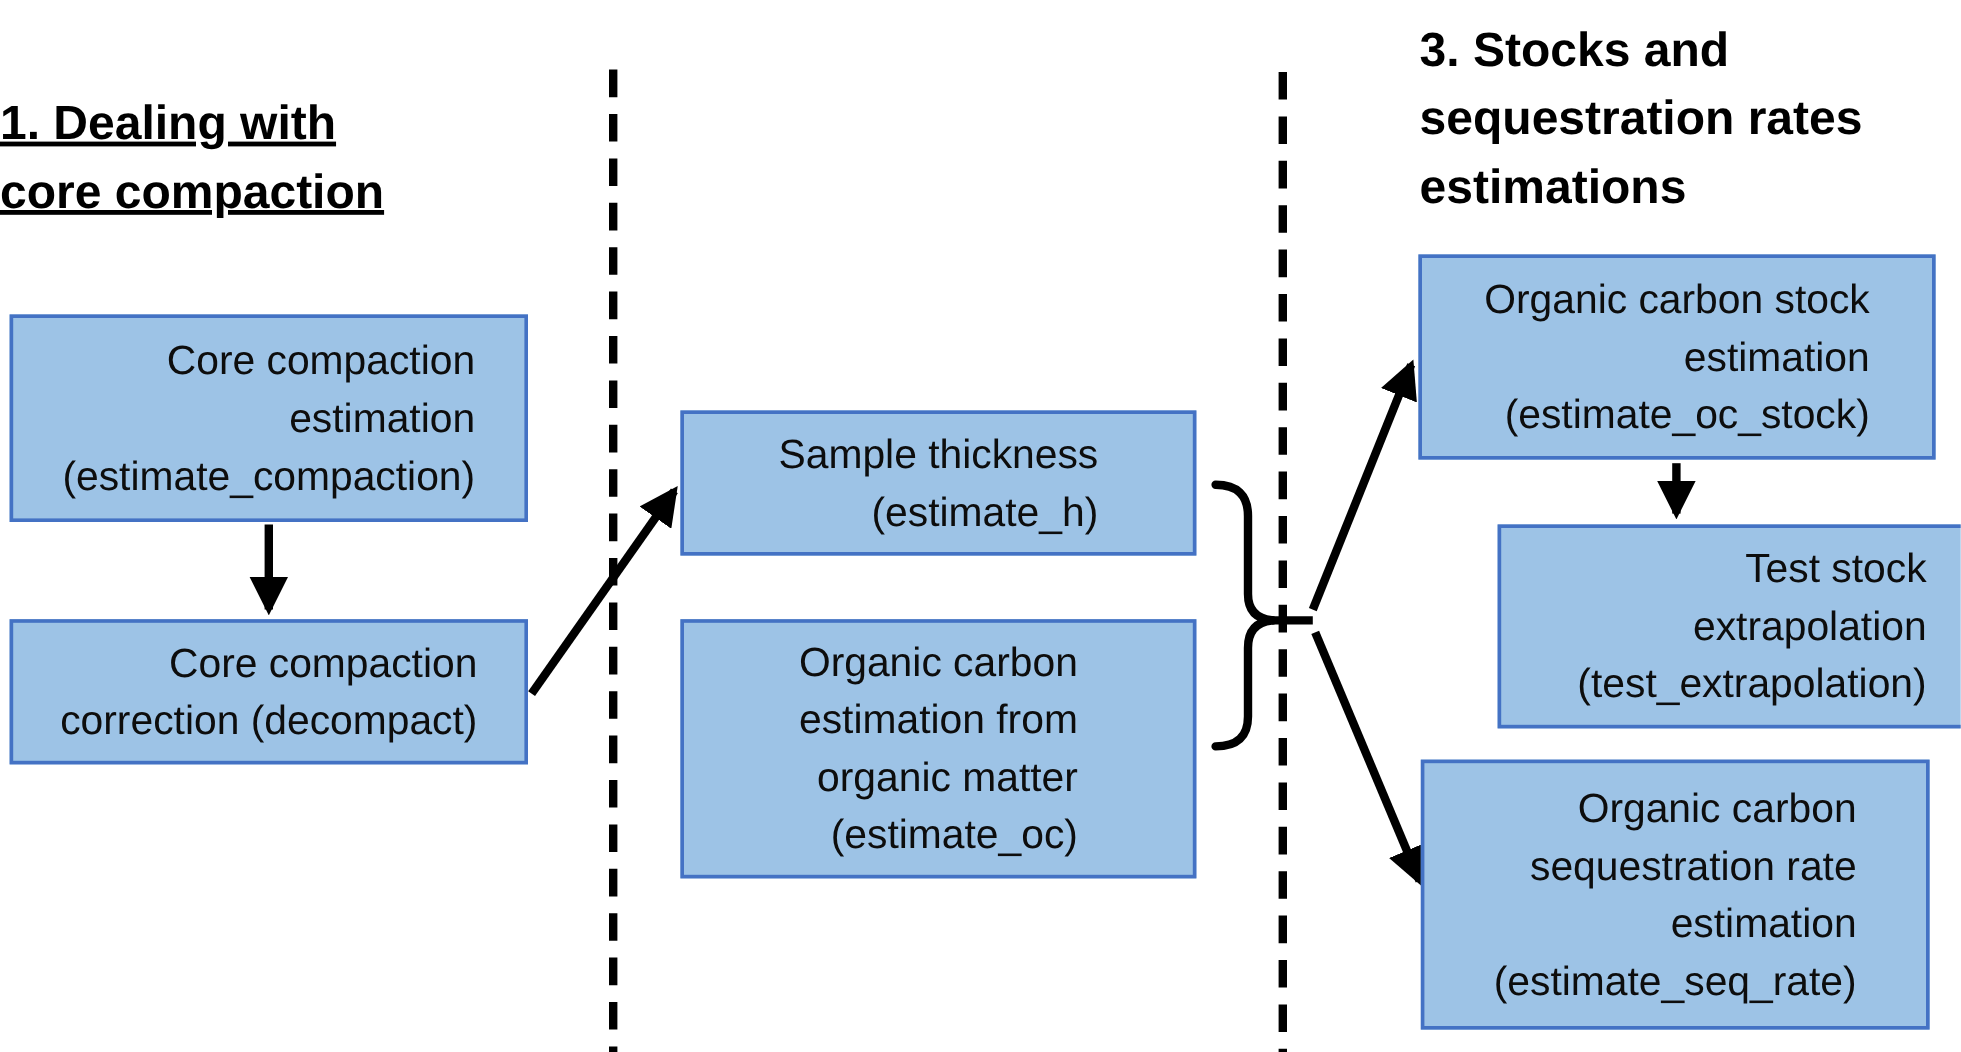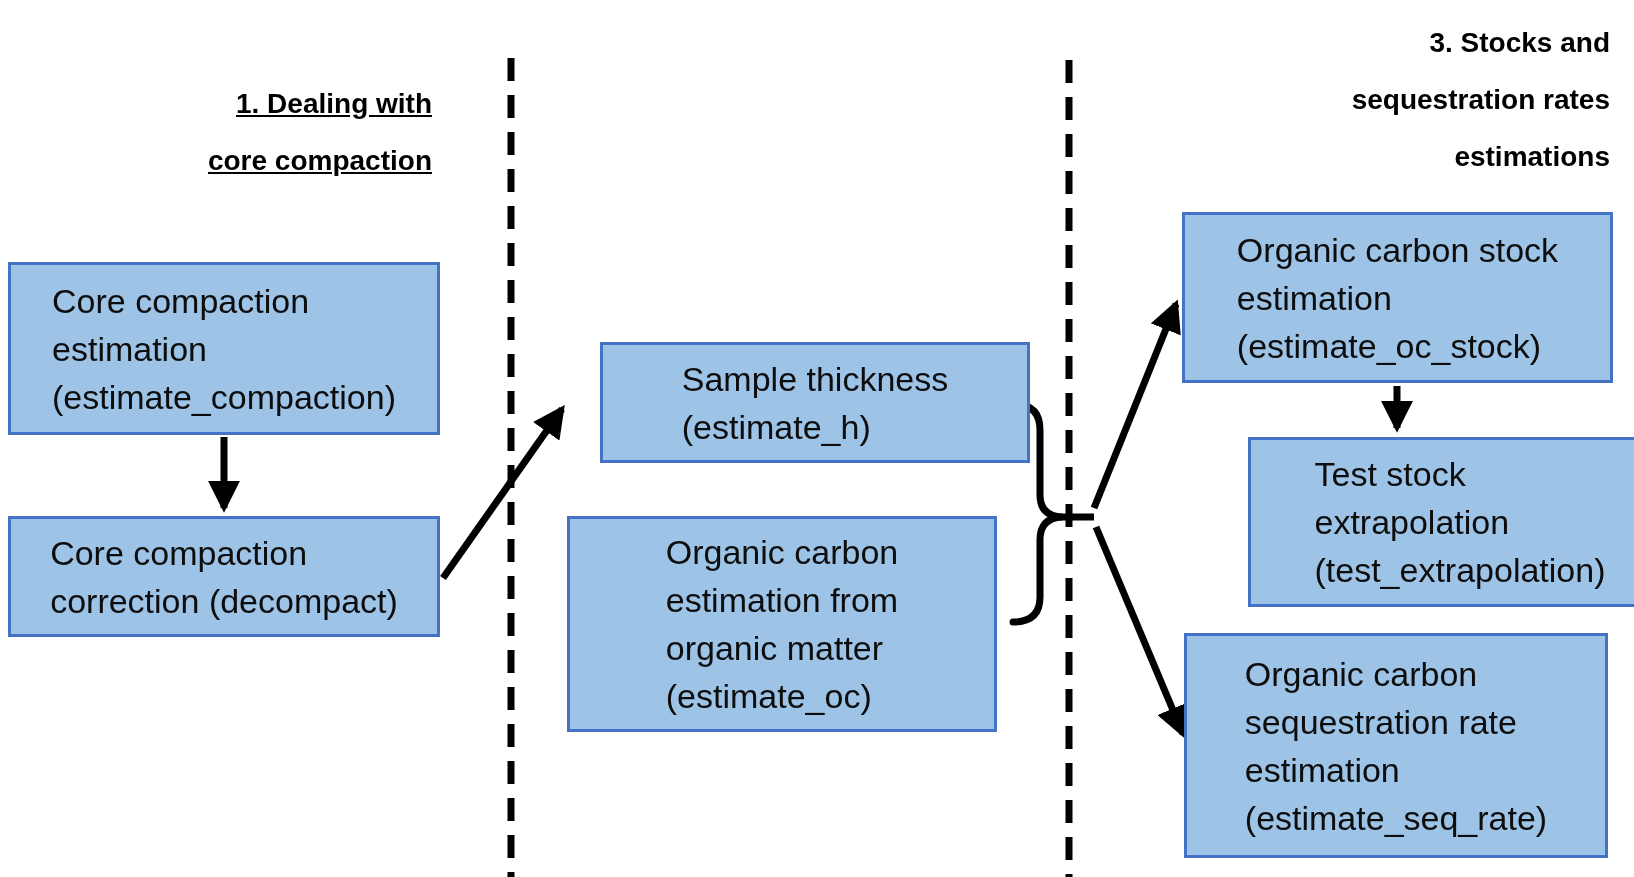--- a/index.html
+++ b/index.html
@@ -7,35 +7,35 @@
     position: relative;
     width: 1634px;
     height: 877px;
     background: #ffffff;
     font-family: "Liberation Sans", sans-serif;
     overflow: hidden;
   }
   .section-title {
     position: absolute;
     font-weight: bold;
-    font-size: 28px;
+    font-size: 40px;
     line-height: 57px;
     color: #000000;
-    text-align: right;
+    text-align: left;
     white-space: pre-line;
   }
   .node {
     position: absolute;
     background: var(--box-fill, #9DC3E6);
     border: 3px solid var(--box-border, #4472C4);
     box-sizing: border-box;
     display: flex;
     align-items: center;
     justify-content: center;
-    text-align: left;
+    text-align: right;
     font-size: 34px;
     line-height: 48px;
     color: #0d0d0d;
     white-space: pre-line;
   }
   svg.overlay {
     position: absolute;
     left: 0; top: 0;
     width: 1634px; height: 877px;
     pointer-events: none;
@@ -68,21 +68,21 @@
   </svg>
 
   <div class="section-title" style="left:0px; top:75px; width:432px;text-decoration:underline;">1. Dealing with
 core compaction</div>
   <div class="node" style="left:8px; top:262px; width:432px; height:173px;">Core compaction
 estimation
 (estimate_compaction)</div>
   <div class="node" style="left:8px; top:516px; width:432px; height:121px;">Core compaction
 correction (decompact)</div>
 
-  <div class="node" style="left:600px; top:342px; width:430px; height:121px;">Sample thickness
+  <div class="node" style="left:567px; top:342px; width:430px; height:121px;">Sample thickness
 (estimate_h)</div>
   <div class="node" style="left:567px; top:516px; width:430px; height:216px;">Organic carbon
 estimation from
 organic matter
 (estimate_oc)</div>
 
   <div class="section-title" style="left:1183px; top:14px; width:427px;">3. Stocks and
 sequestration rates
 estimations</div>
   <div class="node" style="left:1182px; top:212px; width:431px; height:171px;">Organic carbon stock

